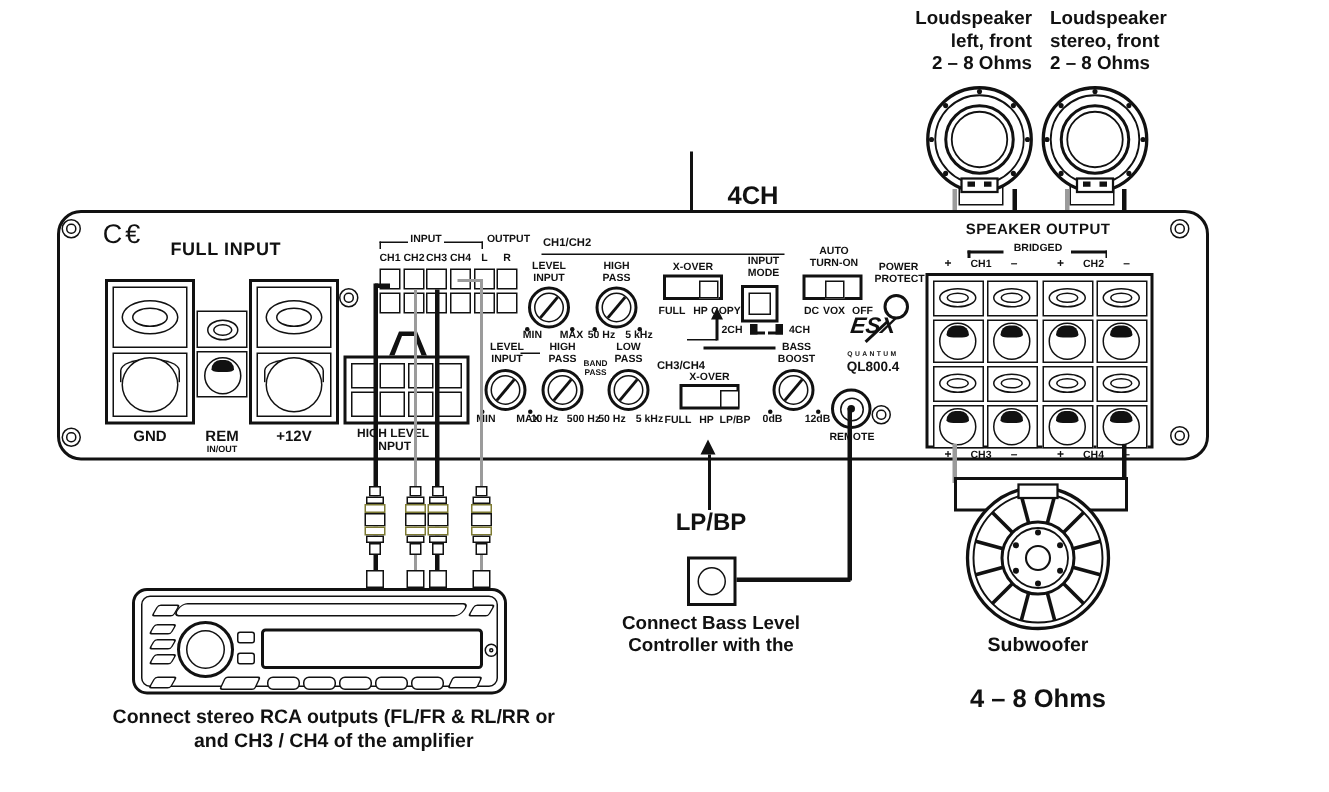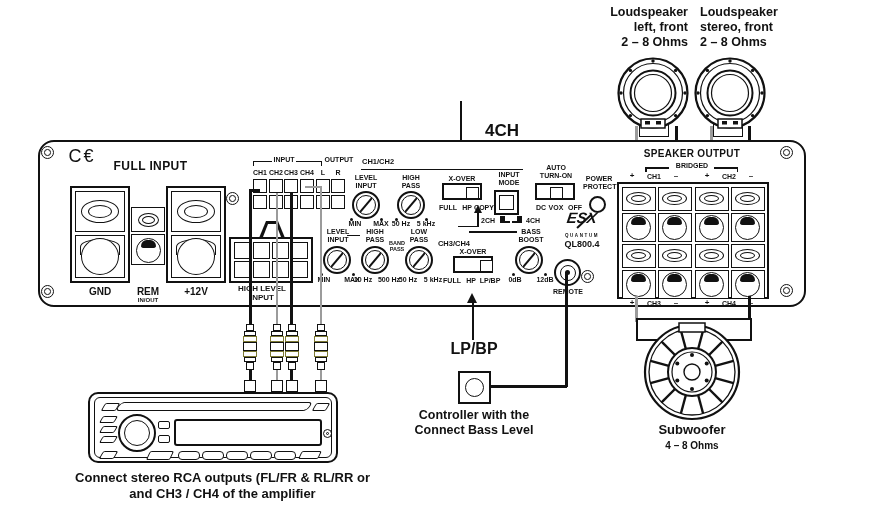--- a/index.html
+++ b/index.html
@@ -410,34 +410,34 @@
     <g fill="#111">
         <circle cx="64.7" cy="58.5" r="2"></circle>
         <circle cx="50" cy="67" r="2"></circle>
         <circle cx="35.3" cy="58.5" r="2"></circle>
         <circle cx="35.3" cy="41.5" r="2"></circle>
         <circle cx="50" cy="33" r="2"></circle>
         <circle cx="64.7" cy="41.5" r="2"></circle>
       </g>
   </svg>
   <div class="c" style="left:632px;top:423px;width:120px;font-size:13px">Subwoofer</div>
-  <div class="c" style="left:632px;top:440px;width:120px;font-size:10px">4 – 8 Ohms</div>
+  <div class="c" style="left:632px;top:456px;width:120px;font-size:17px">4 – 8 Ohms</div>
 
   <div class="c" style="left:434px;top:340px;width:80px;font-size:16px">LP/BP</div>
   <div class="aup" style="left:467px;top:293px"></div>
   <div class="ln" style="left:471.5px;top:303px;width:2px;height:37px"></div>
 
   <div class="ln" style="left:565px;top:272px;width:2.5px;height:115px;z-index:2"></div>
   <div class="ln" style="left:489px;top:385px;width:78px;height:2.5px;z-index:2"></div>
   <div class="abs" style="left:458px;top:371px;width:33px;height:33px;border:2px solid #111;background:#fff;z-index:3">
     <div class="abs" style="left:5px;top:5px;width:19px;height:19px;border:1.6px solid #111;border-radius:50%"></div>
   </div>
   <div class="abs" style="left:399px;top:408px;width:150px;text-align:center;font-weight:bold;font-size:12.5px;line-height:15px">
+    <div>Connect Bass Level</div>
     <div>Controller with the</div>
-    <div>Connect Bass Level</div>
   </div>
 
   <div class="ln" style="left:250px;top:189px;width:10px;height:2.5px;z-index:2"></div>
   <div class="ln" style="left:249px;top:189px;width:2.5px;height:203px;z-index:2"></div>
   <div class="lng" style="left:275.8px;top:193px;width:2.5px;height:199px;z-index:2"></div>
   <div class="ln" style="left:290.3px;top:193px;width:2.5px;height:199px;z-index:2"></div>
   <div class="lng" style="left:305px;top:185.5px;width:17px;height:2.5px;z-index:2"></div>
   <div class="lng" style="left:319.8px;top:185.5px;width:2.5px;height:206.5px;z-index:2"></div>
 
   <div class="plug" style="left:243px;top:324px">

